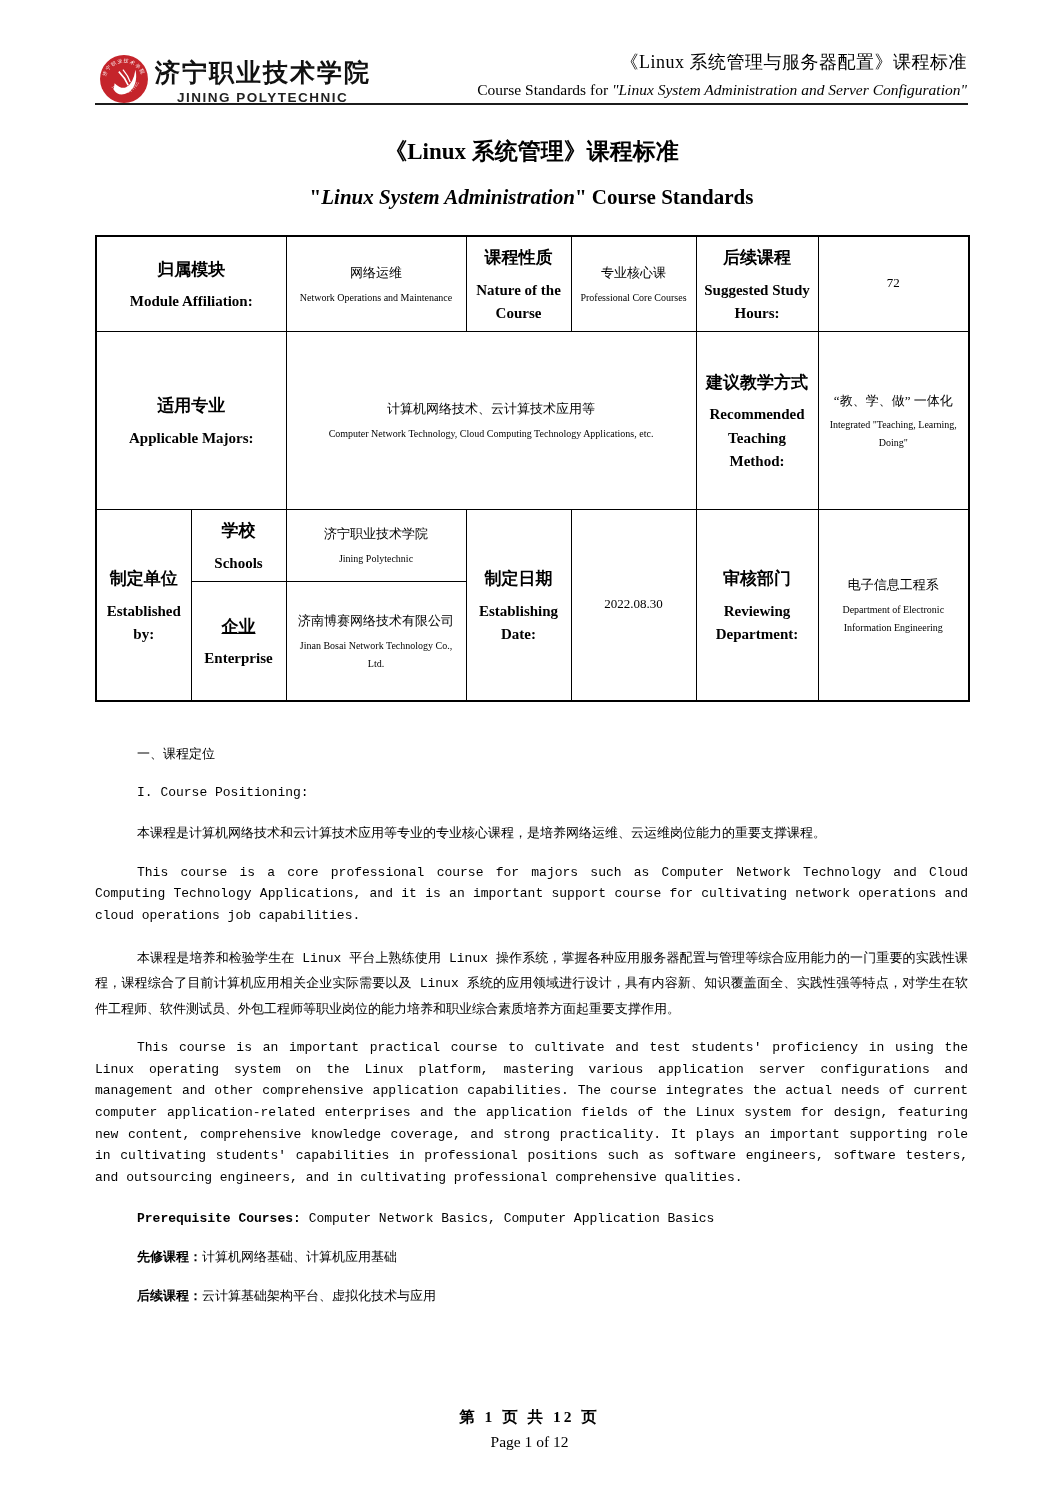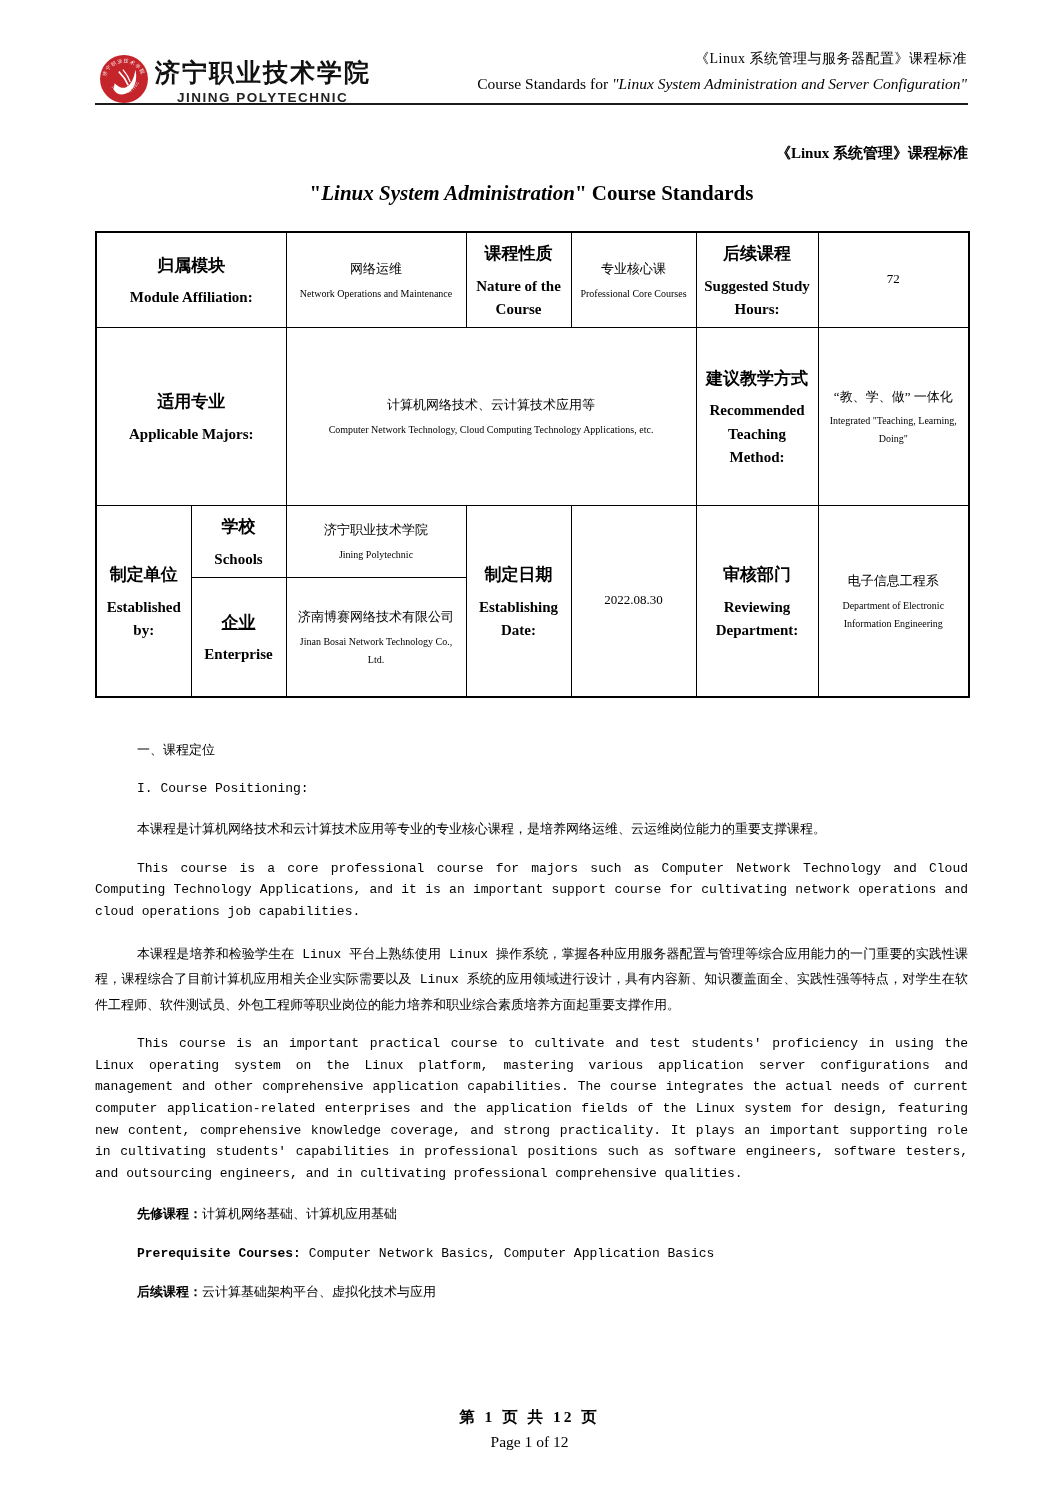--- a/index.html
+++ b/index.html
@@ -10,28 +10,28 @@
     font-family:"Liberation Serif","DejaVu Serif",serif;
   }
   
   .logo-svg { position:absolute; left:99px; top:54px; }
   .school-names { position:absolute; left:155px; top:56px; }
   .school-cn { font-weight:bold; font-size:25px; letter-spacing:2px; color:#111;
                font-family:"Liberation Serif",serif; }
   .school-en { font-weight:bold; font-size:13.5px; letter-spacing:1.5px; color:#222;
                font-family:"Liberation Sans","DejaVu Sans",sans-serif; margin-left:22px; margin-top:1px; }
   .header-right { position:absolute; right:92px; top:50px; text-align:right; }
-  .hr-cn { font-size:14px; letter-spacing:0.5px; }
+  .hr-cn { font-size:18px; letter-spacing:0.5px; }
   .hr-en { font-size:15.5px; margin-top:7px; }
   .hr-en .it { font-style:italic; }
   .header-rule { position:absolute; left:95px; right:91px; top:103px;
                  border-top:2.5px solid #1c1c1c; }
   
   .content { position:absolute; left:95px; top:136px; width:873px; }
-  .doc-title-cn { text-align:right; font-weight:bold; font-size:15px; margin-top:8px; }
+  .doc-title-cn { text-align:center; font-weight:bold; font-size:23px; }
   .doc-title-en { text-align:center; font-weight:bold; font-size:21px; margin-top:18px; }
   .doc-title-en .it { font-style:italic; }
   
   table.info { border-collapse:collapse; width:873px; margin-top:25px;
                border:2.5px solid #000; table-layout:fixed; }
   table.info td { border:1px solid #000; text-align:center; vertical-align:middle;
                   padding:4px 5px; }
   .cn-label { font-weight:bold; font-size:17px; line-height:1.9; }
   .en-label { font-weight:bold; font-size:15px; line-height:1.55; margin-top:4px; }
   .cn-val { font-size:13px; line-height:1.9; }
@@ -186,22 +186,22 @@
     </tbody>
       </table>
 
     <div class="body-text">
       <p class="sec-cn">一、课程定位</p>
       <p class="sec-en">I. Course Positioning:</p>
       <p class="p-cn">本课程是计算机网络技术和云计算技术应用等专业的专业核心课程，是培养网络运维、云运维岗位能力的重要支撑课程。</p>
       <p class="p-en">This course is a core professional course for majors such as Computer Network Technology and Cloud Computing Technology Applications, and it is an important support course for cultivating network operations and cloud operations job capabilities.</p>
       <p class="p-cn">本课程是培养和检验学生在 Linux 平台上熟练使用 Linux 操作系统，掌握各种应用服务器配置与管理等综合应用能力的一门重要的实践性课程，课程综合了目前计算机应用相关企业实际需要以及 Linux 系统的应用领域进行设计，具有内容新、知识覆盖面全、实践性强等特点，对学生在软件工程师、软件测试员、外包工程师等职业岗位的能力培养和职业综合素质培养方面起重要支撑作用。</p>
       <p class="p-en">This course is an important practical course to cultivate and test students' proficiency in using the Linux operating system on the Linux platform, mastering various application server configurations and management and other comprehensive application capabilities. The course integrates the actual needs of current computer application-related enterprises and the application fields of the Linux system for design, featuring new content, comprehensive knowledge coverage, and strong practicality. It plays an important supporting role in cultivating students' capabilities in professional positions such as software engineers, software testers, and outsourcing engineers, and in cultivating professional comprehensive qualities.</p>
+      <p class="course-line"><span class="b">Prerequisite Courses:</span><span> Computer Network Basics, Computer Application Basics</span></p>
       <p class="course-line"><span class="b">先修课程：</span><span>计算机网络基础、计算机应用基础</span></p>
-      <p class="course-line"><span class="b">Prerequisite Courses:</span><span> Computer Network Basics, Computer Application Basics</span></p>
       <p class="course-line"><span class="b">后续课程：</span><span>云计算基础架构平台、虚拟化技术与应用</span></p>
     </div>
   </div>
 
   <div class="footer">
     <div class="footer-cn">第 1 页 共 12 页</div>
     <div class="footer-en">Page 1 of 12</div>
   </div>
 
 </div>

